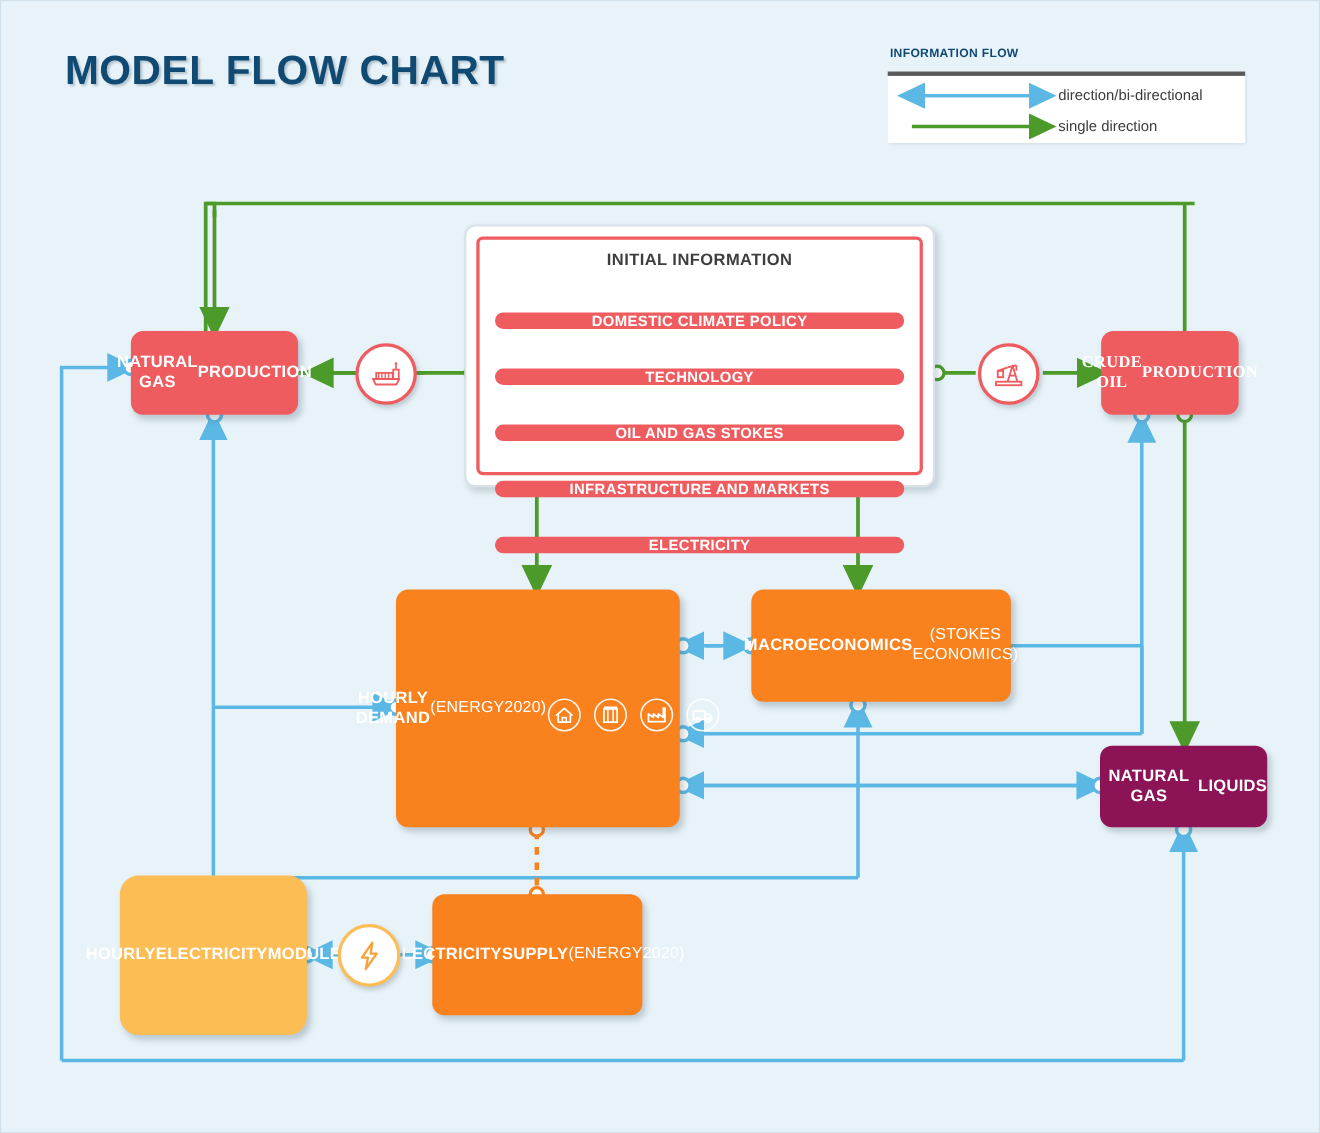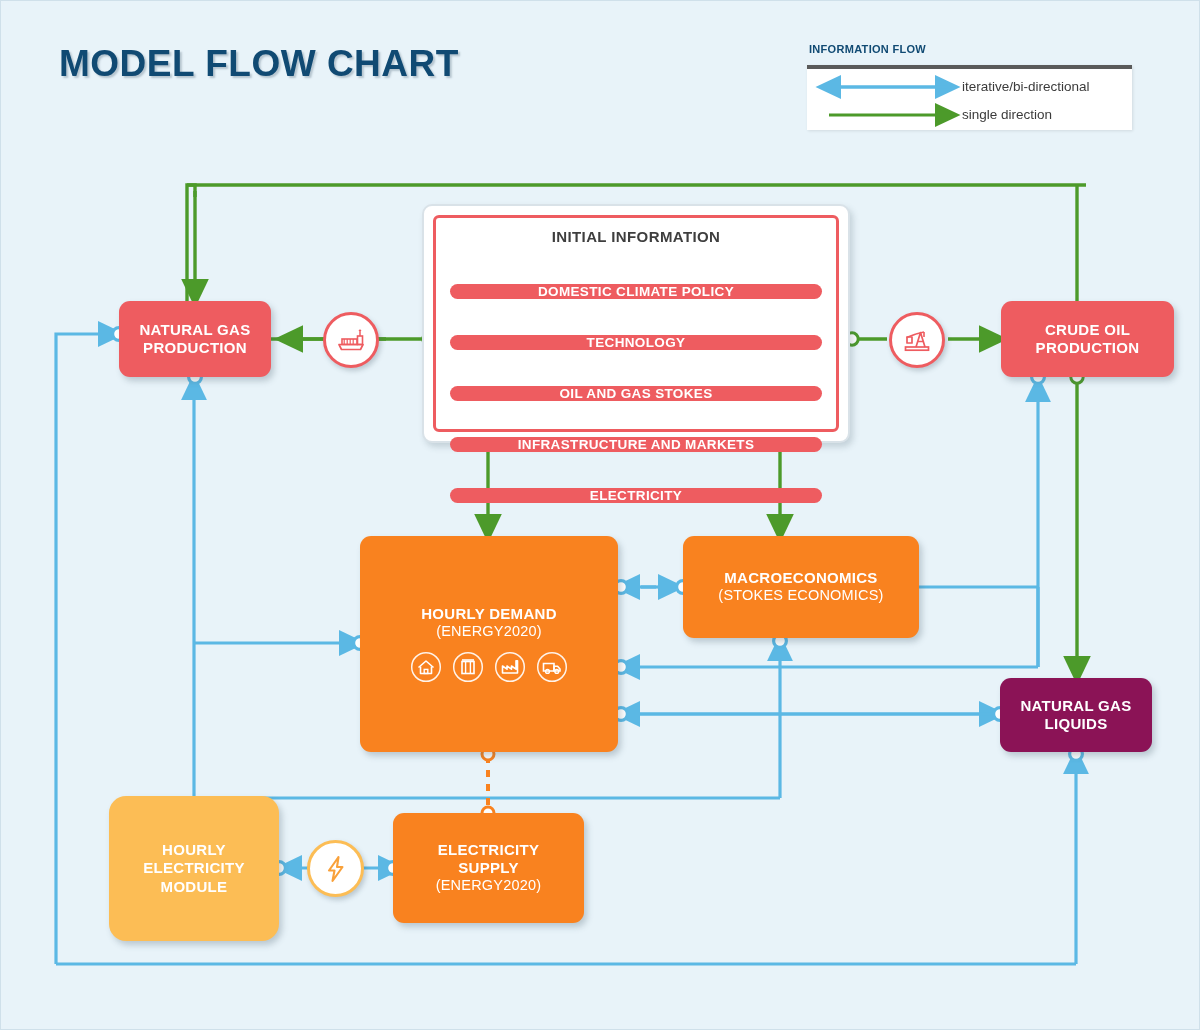--- a/index.html
+++ b/index.html
@@ -44,35 +44,35 @@
   }
   .legend-row.r1 { top: 2px; }
   .legend-row.r2 { top: 30px; }
   .legend-art { width: 155px; height: 24px; position: relative; }
   .legend-label { font-size: 13.5px; color: #3b3b3b; }
 
   
   .node {
     position: absolute;
     border-radius: 11px;
-    display: flex; flex-direction: column;
+    display: flex; 
     align-items: center; justify-content: center;
-    color: #ffffff; text-align: right;
+    color: #ffffff; text-align: center;
     box-shadow: 3px 4px 6px rgba(70,90,105,0.28);
     line-height: 1.22;
   }
   .node .t1 { font-size: 15px; font-weight: bold; letter-spacing: 0.3px; }
   .node .t2 { font-size: 14.5px; font-weight: normal; letter-spacing: 0.2px; }
   .node.red    { background: #ee5c60; }
   .node.orange { background: #f9821f; }
   .node.amber  { background: #fcbd55; }
   .node.purple { background: #8b1356; }
 
   #node-ngp  { left: 118px; top: 300px; width: 152px; height: 76px; }
-  #node-cop  { left: 1000px; top: 300px; width: 173px; height: 76px; }
+  #node-cop  { left: 1000px; top: 300px; width: 125px; height: 76px; font-family: Liberation Serif, serif; }
   #node-ed   { left: 359px; top: 535px; width: 258px; height: 216px; }
   #node-macro{ left: 682px; top: 535px; width: 236px; height: 102px; }
   #node-ngl  { left: 999px; top: 677px; width: 152px; height: 74px; }
   #node-hem  { left: 108px; top: 795px; width: 170px; height: 145px; border-radius: 17px; }
   #node-es   { left: 392px; top: 812px; width: 191px; height: 110px; }
 
   .sector-icons { display: flex; gap: 10px; margin-top: 11px; }
   .sector-icons svg { display: block; }
 
   
@@ -225,21 +225,21 @@
         <svg width="155" height="24" viewBox="0 0 155 24" xmlns="http://www.w3.org/2000/svg">
           <defs>
             <marker id="lb" markerWidth="9" markerHeight="9" refX="4" refY="4.5" orient="auto">
               <path d="M0,0.5 L8.5,4.5 L0,8.5 Z" fill="#5bb8e4"></path>
             </marker>
           </defs>
           <path d="M22,12 L140,12" stroke="#5bb8e4" stroke-width="3" marker-end="url(#lb)"></path>
           <path d="M140,12 L22,12" stroke="#5bb8e4" stroke-width="3" marker-end="url(#lb)"></path>
         </svg>
       </div>
-      <div class="legend-label">iterative/bi-directional</div>
+      <div class="legend-label">direction/bi-directional</div>
     </div>
 
     <div class="legend-row r2">
       <div class="legend-art">
         <svg width="155" height="24" viewBox="0 0 155 24" xmlns="http://www.w3.org/2000/svg">
           <defs>
             <marker id="lg" markerWidth="9" markerHeight="9" refX="4" refY="4.5" orient="auto">
               <path d="M0,0.5 L8.5,4.5 L0,8.5 Z" fill="#4c9a2a"></path>
             </marker>
           </defs>

